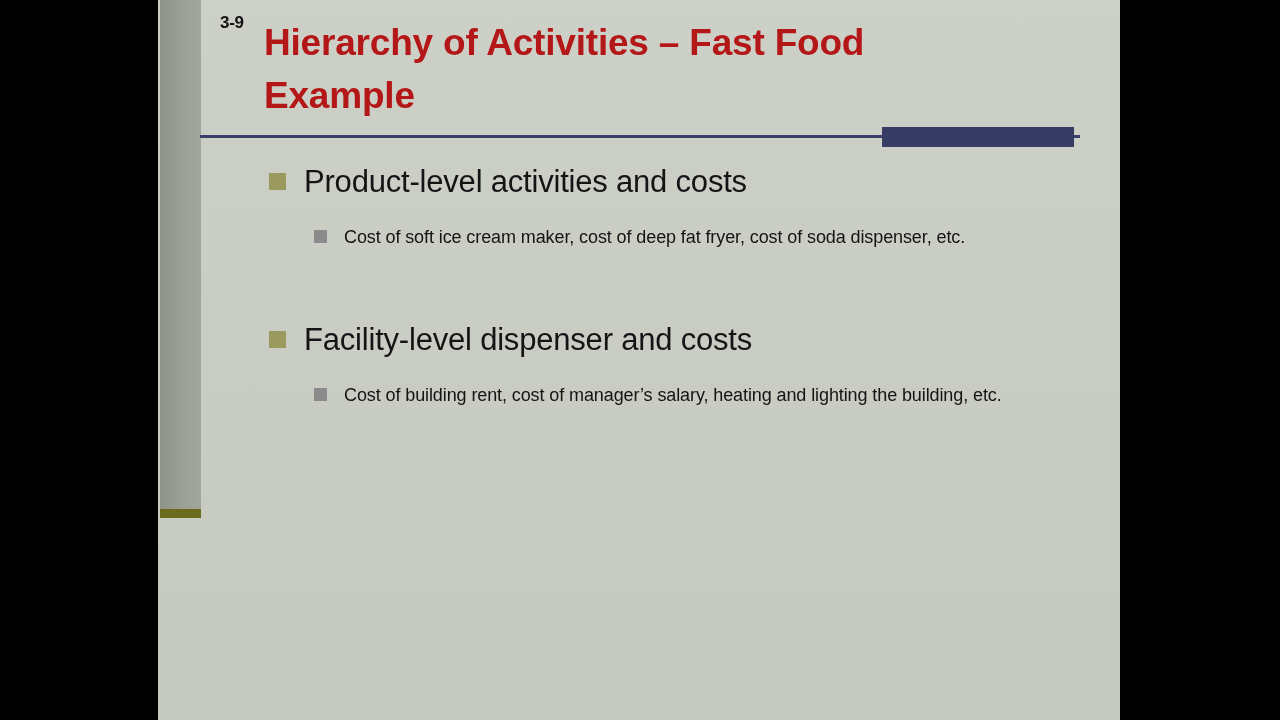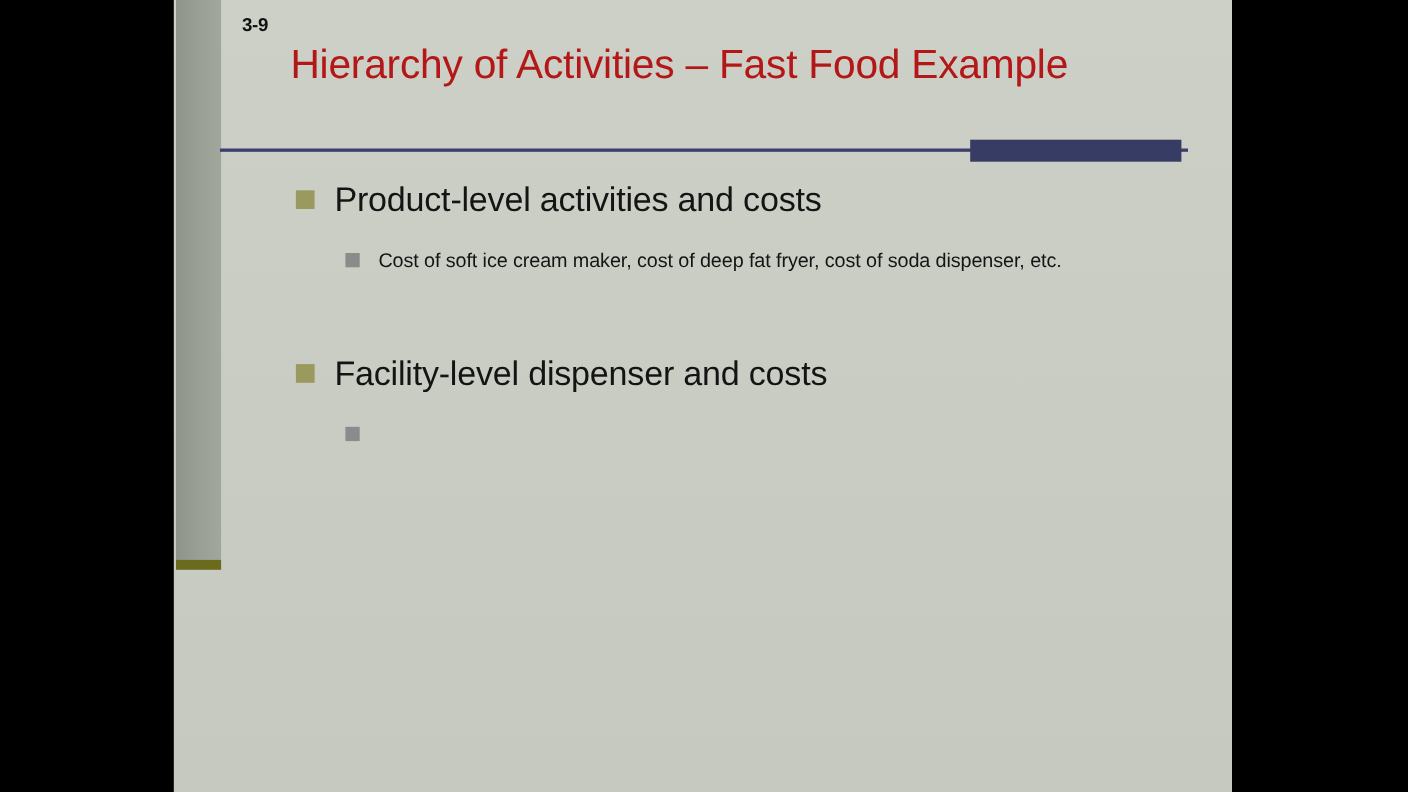--- a/index.html
+++ b/index.html
@@ -62,26 +62,27 @@
     color: #111111;
     letter-spacing: -0.3px;
     z-index: 4;
     margin-left: 32px;
   }
 
   
   #title {
     position: absolute;
     left: 106px;
-    top: 32px;
+    top: 16px;
     width: 740px;
     font-size: 37px;
     line-height: 53px;
     color: #b41717;
     letter-spacing: -0.2px;
+    font-weight: bold;
   }
 
   
   #divider {
     position: absolute;
     left: 42px;
     top: 135px;
     width: 880px;
     height: 3px;
     background: #3a3f6b;
@@ -175,17 +176,18 @@
 
       <div class="gap"></div>
 
       <div class="bullet-l1">
         <span class="sq"></span>
         <span>Facility-level dispenser and costs</span>
       </div>
 
       <div class="bullet-l2">
         <span class="sq"></span>
+        <span>Cost of building rent, cost of manager’s salary, heating and lighting the building, etc.</span>
       </div>
 
     </div>
   </div>
 </div>
 
 </body></html>

